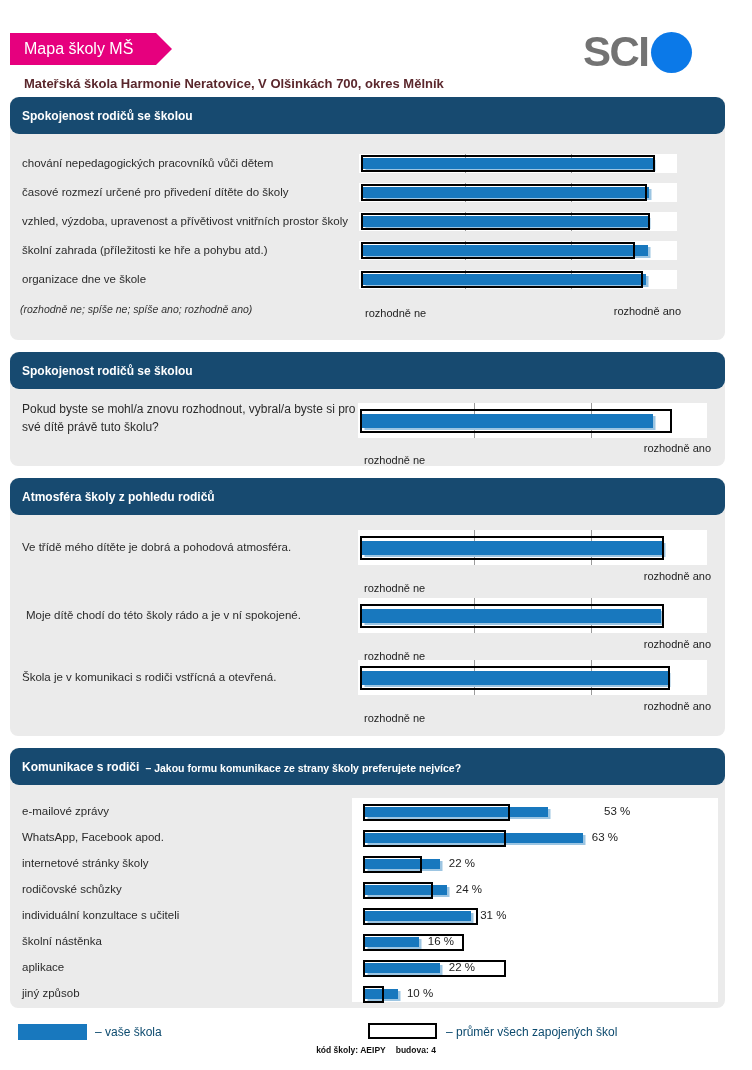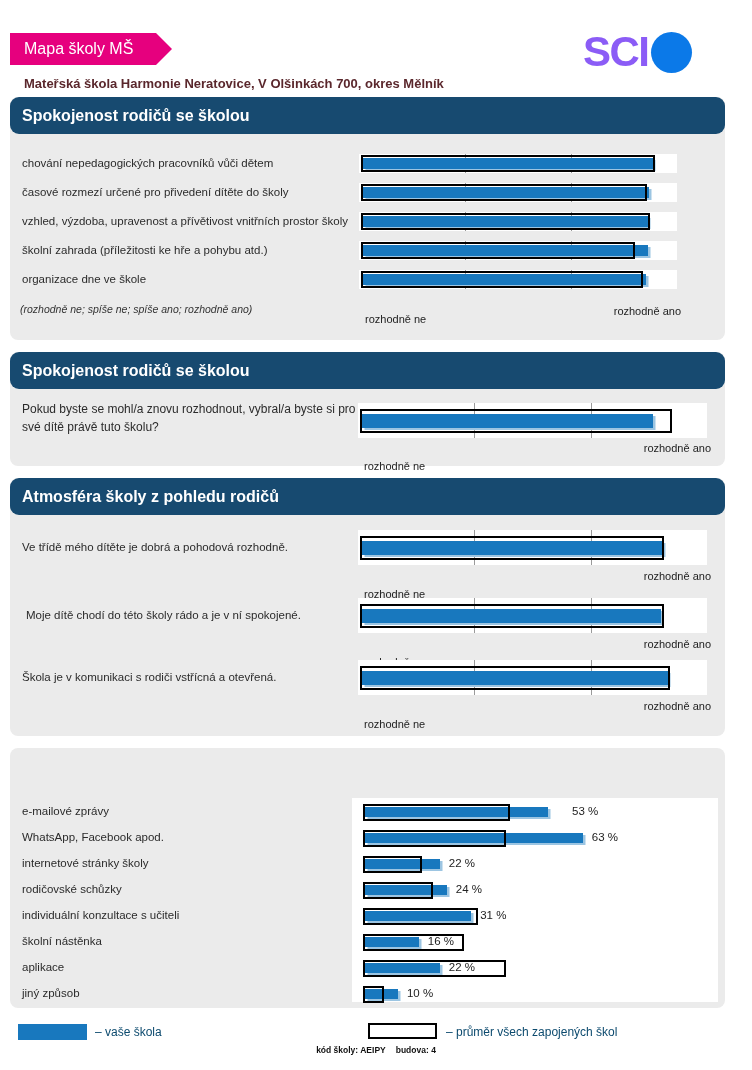--- a/index.html
+++ b/index.html
@@ -5,39 +5,39 @@
   html,body{margin:0;padding:0;background:#fff;}
   body{width:752px;height:1070px;position:relative;overflow:hidden;
        font-family:"Liberation Sans",sans-serif;color:#262626;}
 
   
   .badge{position:absolute;left:10px;top:33px;height:32px;width:162px;
          background:#e6007e;color:#fff;font-size:16px;line-height:32px;
          padding-left:14px;box-sizing:border-box;
          clip-path:polygon(0 0,calc(100% - 16px) 0,100% 50%,calc(100% - 16px) 100%,0 100%);}
   .scio{position:absolute;left:583px;top:30px;display:flex;align-items:center;}
-  .scio-txt{font-size:42px;font-weight:bold;color:#8b5cf6;letter-spacing:-1.5px;line-height:1;}
+  .scio-txt{font-size:42px;font-weight:bold;color:#737373;letter-spacing:-1.5px;line-height:1;}
   .scio-dot{width:41px;height:41px;border-radius:50%;background:#0b79e8;margin-left:2px;margin-top:2px;}
   .school-line{position:absolute;left:24px;top:76px;font-size:13px;font-weight:bold;color:#5a272c;}
 
   
   .panel{position:absolute;left:10px;width:715px;background:#ebebeb;border-radius:8px;}
   .sec-head{position:absolute;left:0;top:0;width:100%;height:37px;background:#174a70;
             border-radius:9px;color:#fff;display:flex;align-items:center;padding-left:12px;
             box-sizing:border-box;}
-  .sec-title{font-size:16px;font-weight:bold;}
+  .sec-title{font-size:12px;font-weight:bold;}
   .sec-sub{font-size:10.5px;font-weight:bold;margin-left:6px;padding-top:3px;}
 
   .row-label{position:absolute;font-size:11.5px;color:#2b2b2b;white-space:nowrap;text-align:right;}
   .track{position:absolute;background:#fff;}
   .tick{position:absolute;top:0;bottom:0;width:1px;background:#9a9a9a;}
   .avg-box{position:absolute;border:2px solid #000;box-sizing:border-box;background:transparent;z-index:2;}
   .school-bar{position:absolute;background:#1878be;box-shadow:2.5px 2px 0 0 #9cc5e2;z-index:1;}
   .axis{position:absolute;font-size:11px;color:#222;}
-  .axis .ne{position:absolute;left:6px;top:18px;}
+  .axis .ne{position:absolute;left:6px;top:12px;}
   .axis .ano{position:absolute;right:-4px;white-space:nowrap;}
   .footnote{position:absolute;font-size:10.5px;font-style:italic;color:#333;}
   .question{position:absolute;font-size:12px;line-height:1.5;color:#2b2b2b;}
 
   .plot-bg{position:absolute;background:#fff;}
   .pct{position:absolute;font-size:11.5px;color:#222;white-space:nowrap;z-index:3;}
 
   
   .legend-swatch-school{position:absolute;left:18px;top:1024px;width:69px;height:16px;background:#1878be;}
   .legend-swatch-avg{position:absolute;left:368px;top:1023px;width:69px;height:16px;
@@ -121,21 +121,21 @@
         <div class="ano" style="top: 0px;">rozhodně ano</div>
       </div>
     </div>
 </div>
 
 <div class="panel" id="sec3" style="top:478px;height:258px;">
   <div class="sec-head">
     <span class="sec-title">Atmosféra školy z pohledu rodičů</span>
   </div>
   <div id="sec3-rows">
-      <div class="row-label" style="left: 12px; top: 62.5px;">Ve třídě mého dítěte je dobrá a pohodová rozhodně.</div>
+      <div class="row-label" style="left: 12px; top: 62.5px;">Ve třídě mého dítěte je dobrá a pohodová atmosféra.</div>
       <div class="track" style="left: 348px; top: 52px; width: 349px; height: 35px;">
         <div class="tick" style="left: 116.332px;"></div>
         <div class="tick" style="left: 232.668px;"></div>
         <div class="avg-box" style="left: 2px; top: 5.5px; height: 24px; width: 304.073px;"></div>
         <div class="school-bar" style="left: 4px; top: 10.5px; height: 14px; width: 301.026px;"></div>
       </div>
       <div class="axis" style="left: 348px; top: 92px; width: 349px; height: 24px;">
         <div class="ne">rozhodně ne</div>
         <div class="ano" style="top: 0px;">rozhodně ano</div>
       </div>
@@ -158,26 +158,30 @@
         <div class="school-bar" style="left: 4px; top: 10.5px; height: 14px; width: 305.563px;"></div>
       </div>
       <div class="axis" style="left: 348px; top: 222px; width: 349px; height: 24px;">
         <div class="ne">rozhodně ne</div>
         <div class="ano" style="top: 0px;">rozhodně ano</div>
       </div>
     </div>
 </div>
 
 <div class="panel" id="sec4" style="top:748px;height:260px;">
+  <div class="sec-head">
+    <span class="sec-title">Komunikace s rodiči</span>
+    <span class="sec-sub">– Jakou formu komunikace ze strany školy preferujete nejvíce?</span>
+  </div>
   <div class="plot-bg" style="left:342px;top:50px;width:366px;height:204px;"></div>
   <div id="sec4-rows">
       <div class="row-label" style="left: 12px; top: 57px;">e-mailové zprávy</div>
       <div class="avg-box" style="left: 353px; top: 55.5px; height: 17px; width: 146.58px;"></div>
       <div class="school-bar" style="left: 355px; top: 59px; height: 10px; width: 182.97px;"></div>
-      <div class="pct" style="left: 522px; top: 57px; padding-left: 40px;">53 %</div>
+      <div class="pct" style="left: 554px; top: 57px; padding-left: 40px;">53 %</div>
       <div class="row-label" style="left: 12px; top: 83px;">WhatsApp, Facebook apod.</div>
       <div class="avg-box" style="left: 353px; top: 81.5px; height: 17px; width: 143.09px;"></div>
       <div class="school-bar" style="left: 355px; top: 85px; height: 10px; width: 217.87px;"></div>
       <div class="pct" style="left: 581.87px; top: 83px;">63 %</div>
       <div class="row-label" style="left: 12px; top: 109px;">internetové stránky školy</div>
       <div class="avg-box" style="left: 353px; top: 107.5px; height: 17px; width: 59.33px;"></div>
       <div class="school-bar" style="left: 355px; top: 111px; height: 10px; width: 74.78px;"></div>
       <div class="pct" style="left: 438.78px; top: 109px;">22 %</div>
       <div class="row-label" style="left: 12px; top: 135px;">rodičovské schůzky</div>
       <div class="avg-box" style="left: 353px; top: 133.5px; height: 17px; width: 69.8px;"></div>

